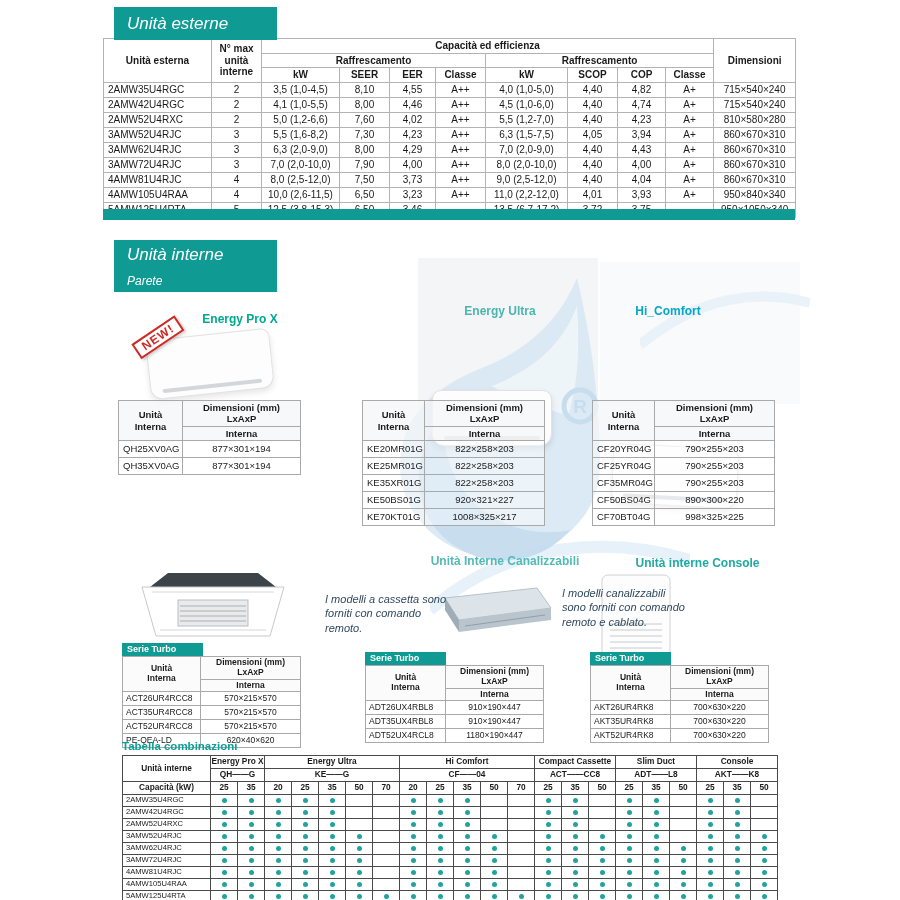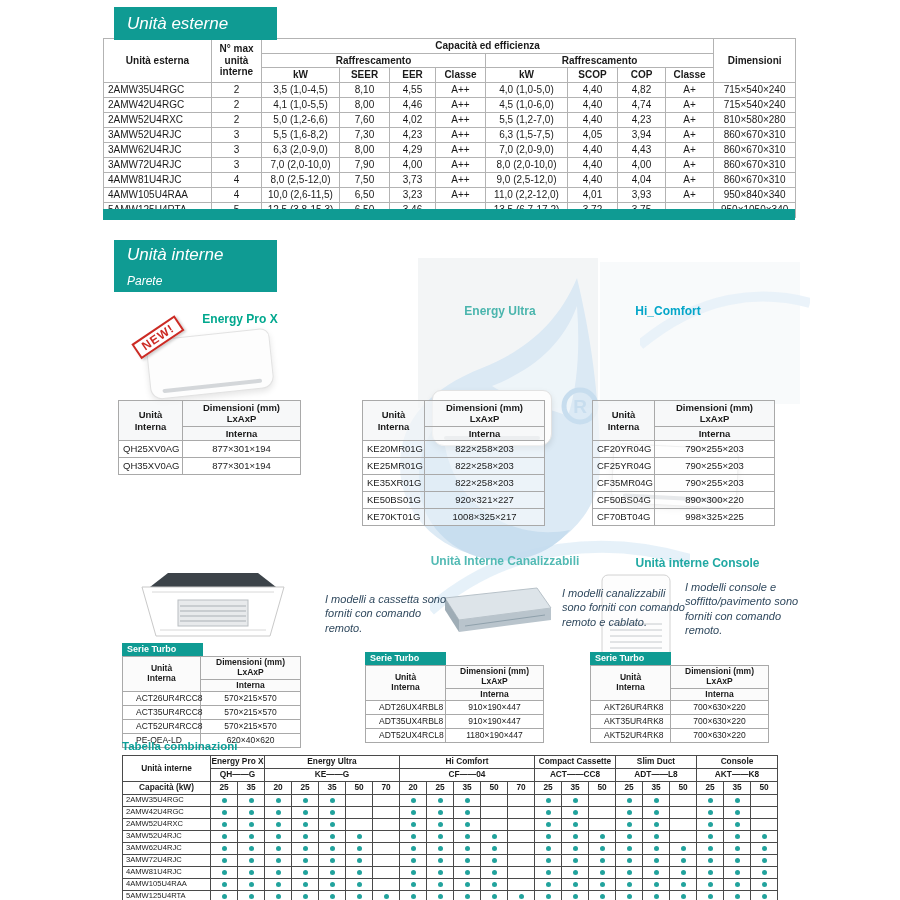--- a/index.html
+++ b/index.html
@@ -26,21 +26,21 @@
   .wt th{font-weight:bold;background:rgba(244,246,247,0.75);}
   .wt td{height:14px;background:rgba(255,255,255,0.45);}
   .wt .model{text-align:left;padding-left:4px;}
   
   .serietab{background:#0f9b93;color:#fff;font-size:9px;font-weight:bold;line-height:13px;
             padding-left:5px;z-index:3;}
   .st{table-layout:fixed;width:178px;background:#fff;z-index:2;}
   .st th,.st td{border:1px solid #a9a9a9;font-size:8.5px;line-height:1.15;text-align:center;padding:1px 2px;}
   .st th{font-weight:bold;background:#fbfbfb;}
   .st td{height:11px;}
-  .st .model{text-align:left;padding-left:13px;}
+  .st .model{text-align:left;padding-left:3px;}
   
   .sechead{font-weight:bold;font-size:12px;text-align:center;z-index:3;}
   .desc{font-style:italic;font-size:11px;line-height:1.3;color:#30495e;z-index:3;}
   .prodlabel{font-weight:bold;font-size:12px;text-align:center;z-index:3;}
   
   .combotitle{color:#0c9f98;font-weight:bold;font-size:11.5px;z-index:3;}
   .combo{table-layout:fixed;width:656px;background:#fff;z-index:2;}
   .combo th,.combo td{border:1px solid #4a4a4a;text-align:center;padding:0;line-height:1.1;}
   .combo th{font-size:8.3px;font-weight:bold;height:12px;overflow:hidden;}
   .combo td{font-size:7.6px;height:11px;}
@@ -409,21 +409,20 @@
     <svg width="76" height="92" viewBox="0 0 76 92">
       <rect x="4" y="3" width="68" height="84" rx="6" fill="#fdfdfd" stroke="#d2d2d2"></rect>
       <line x1="12" y1="52" x2="64" y2="52" stroke="#c6cacd"></line>
         <line x1="12" y1="58" x2="64" y2="58" stroke="#c6cacd"></line>
       <line x1="12" y1="64" x2="64" y2="64" stroke="#c6cacd"></line>
         <line x1="12" y1="70" x2="64" y2="70" stroke="#c6cacd"></line>
       <line x1="12" y1="76" x2="64" y2="76" stroke="#c6cacd"></line>
       <rect x="10" y="87" width="56" height="3" fill="#e4e6e8"></rect>
     </svg>
   </div>
-  <div class="abs desc" style="left:685px;top:580px;width:125px;">I modelli console e soffitto/pavimento sono forniti con comando remoto.</div>
 
   <div class="abs serietab" style="left:122px;top:643px;width:76px;height:13px;">Serie Turbo</div>
   <table class="st abs" style="left:122px;top:656px;">
     <colgroup>
         <col style="width:78px">
         <col style="width:100px">
       </colgroup>
     <thead>
       <tr>
           <th rowspan="2" class="pre">Unità

